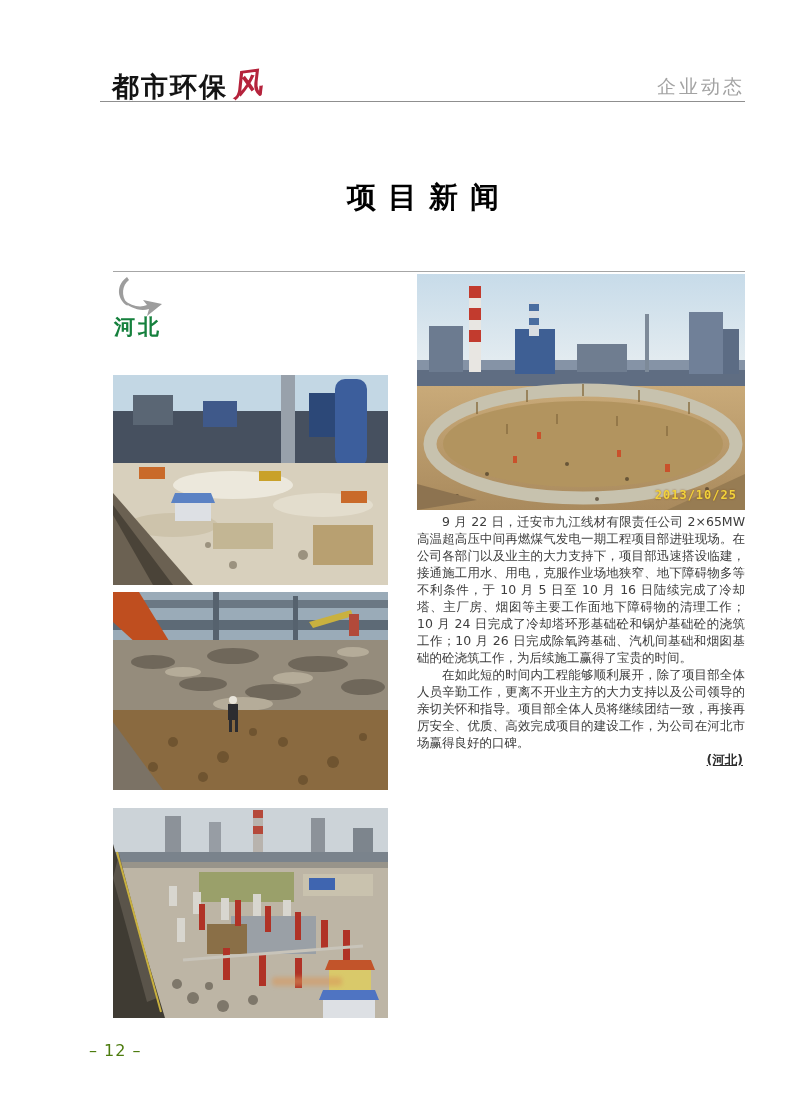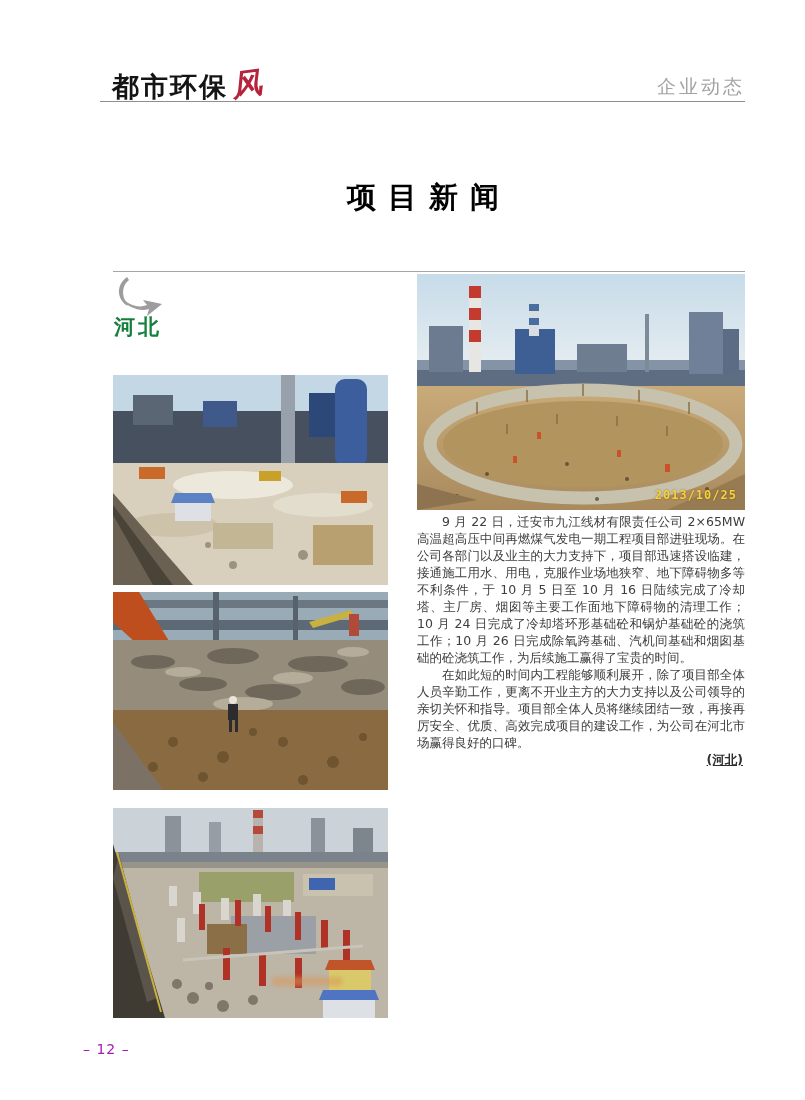--- a/index.html
+++ b/index.html
@@ -66,22 +66,22 @@
     font-size:12.5px;line-height:17px;color:#3d3d3d;
     text-align:justify;
   }
   .article p{margin:0;text-indent:2em;}
   .signature{
     margin-top:4px;text-align:right;font-weight:bold;color:#2e2e2e;
     padding-right:2px;text-indent:0;text-decoration:underline;
   }
   
   .footer{
-    position:absolute;left:83px;top:1041px;
-    font-size:14px;color:#a21caf;letter-spacing:1px;
+    position:absolute;left:89px;top:1041px;
+    font-size:16px;color:#4d7c0f;letter-spacing:1px;
   }
 </style>
 </head>
 <body>
 
 <div class="page">
 
   <div class="logo">
     <span>都市环保</span><span class="logo-mark">风</span>
   </div>

